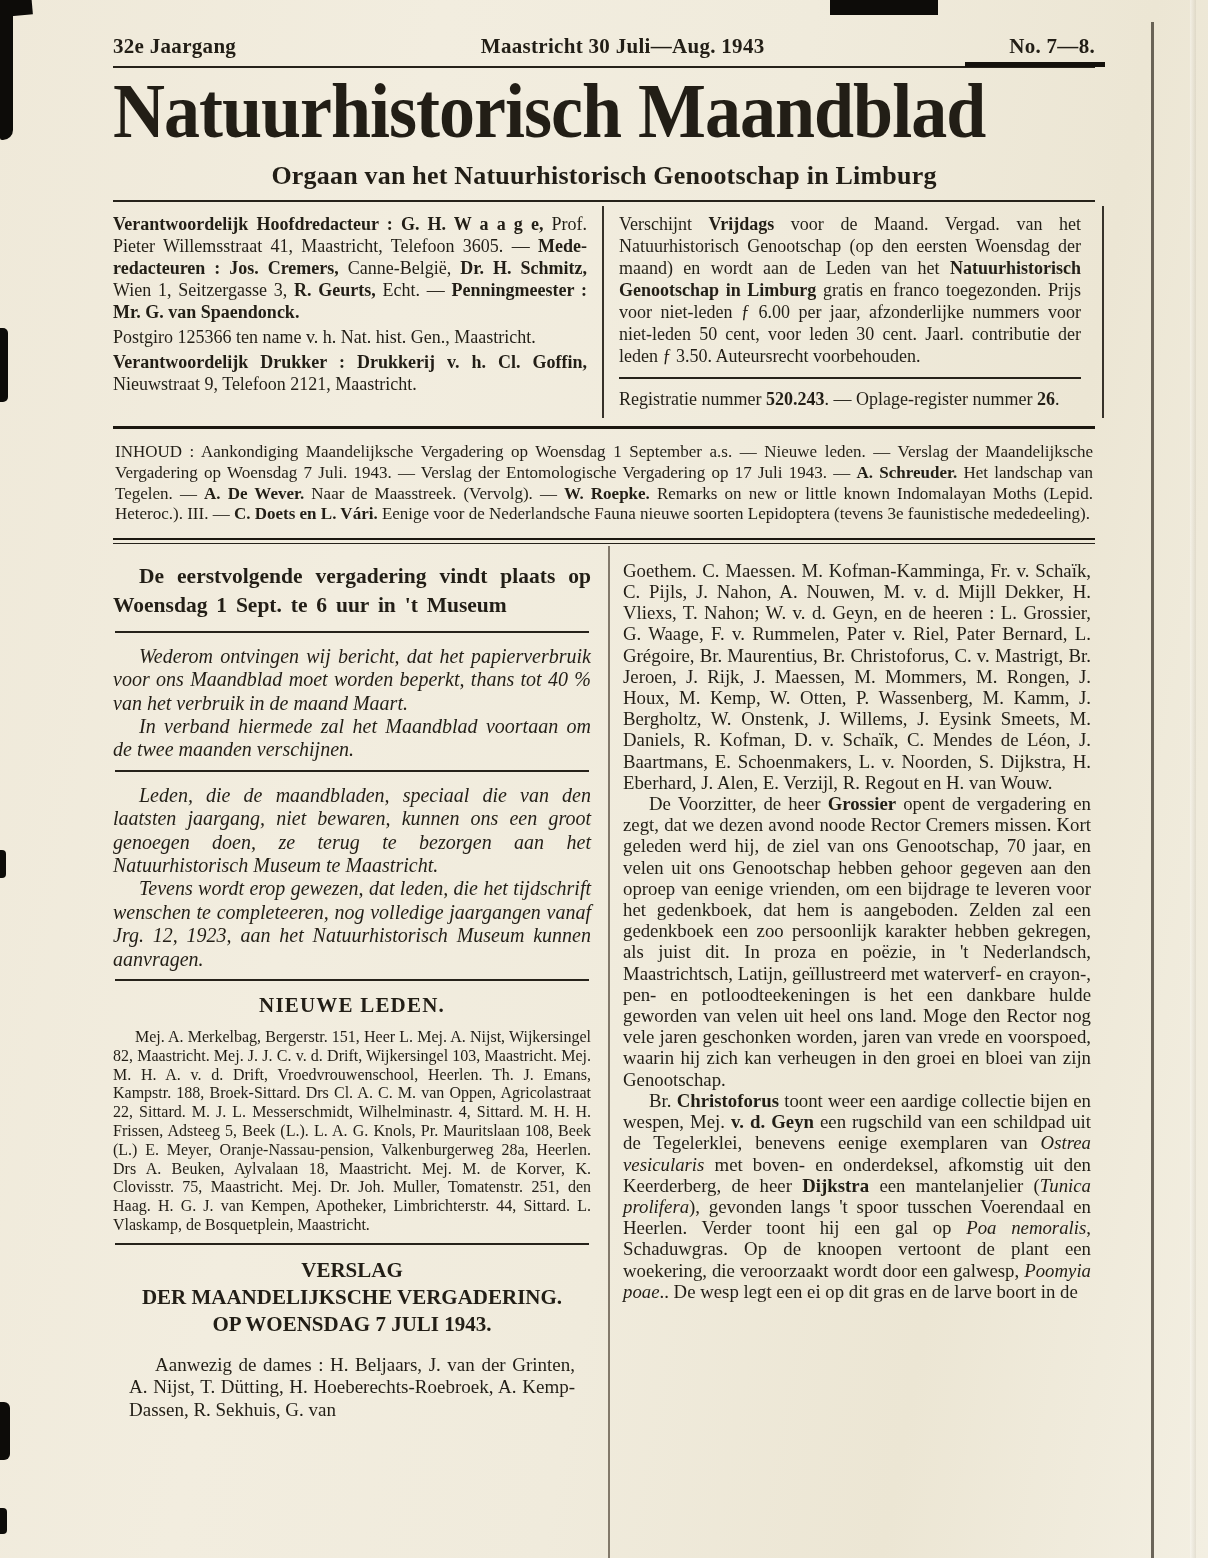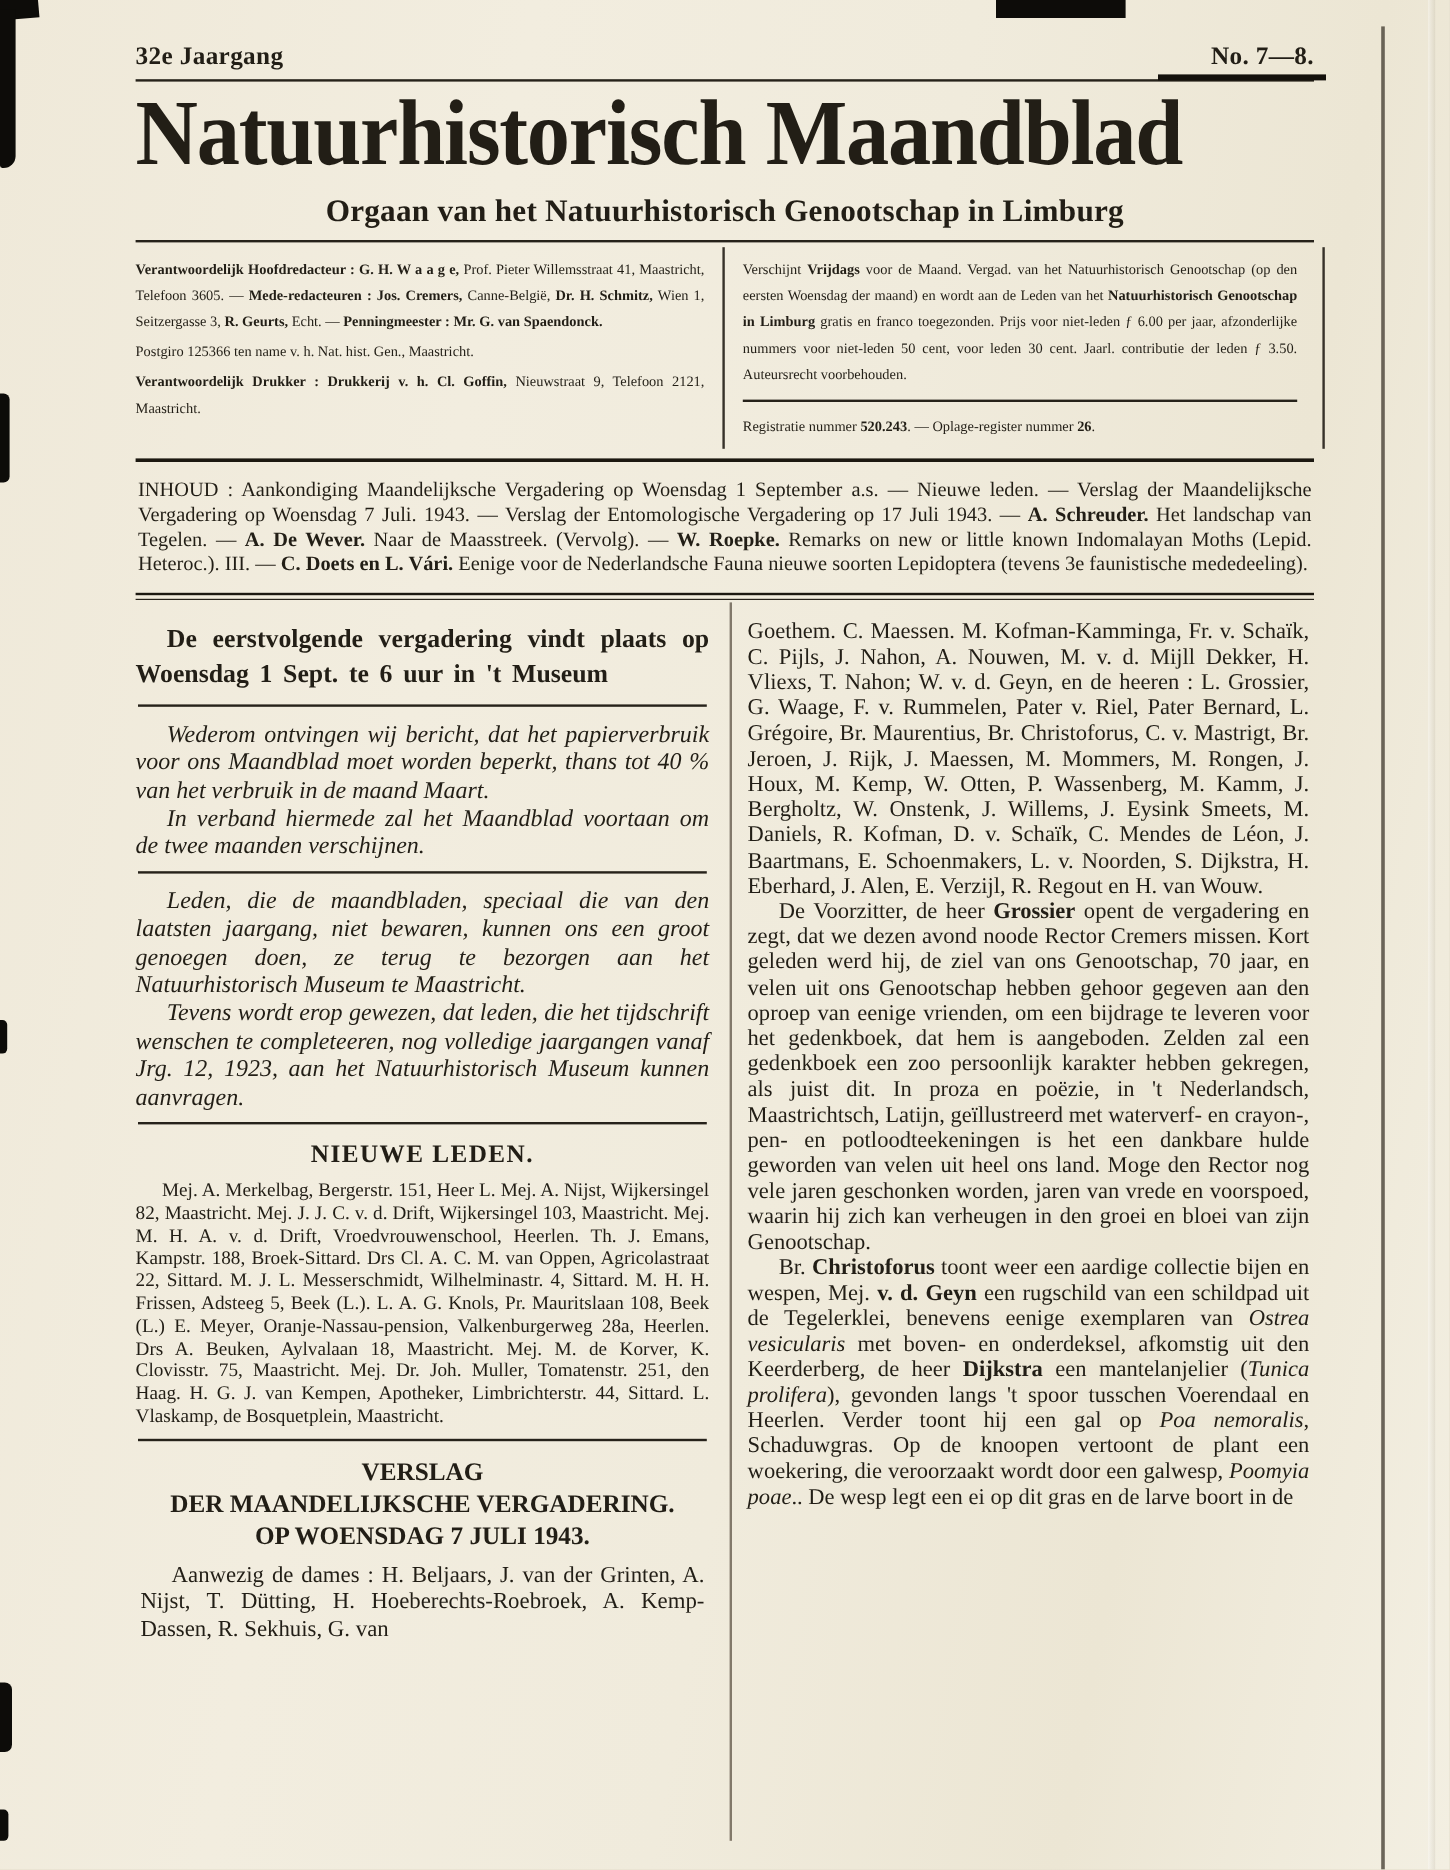--- a/index.html
+++ b/index.html
@@ -29,21 +29,21 @@
   .rule-header{position:relative;height:2px;margin-top:7px;}
   .rule-header .thick-seg{position:absolute;right:-10px;top:-4px;width:140px;height:5px;background:#14110c;}
   .title{
     margin:4px 0 0;font-size:72px;line-height:1.02;font-weight:bold;
     letter-spacing:-1px;white-space:nowrap;
     transform:scaleY(1.08);transform-origin:left top;
   }
   .subtitle{margin:16px 0 0;font-size:26px;font-weight:bold;text-align:center;letter-spacing:.2px;}
   .rule-sub{height:2px;margin-top:9px;}
 
-  .masthead{position:relative;display:flex;padding:11px 0 9px;font-size:12px;line-height:22px;}
+  .masthead{position:relative;display:flex;padding:11px 0 9px;font-size:18px;line-height:22px;}
   .masthead .vdiv{position:absolute;left:489px;top:4px;bottom:4px;width:2px;background:#37322a;}
   .masthead .vdiv-r{position:absolute;right:-9px;top:4px;bottom:4px;width:2px;background:#37322a;}
   .m-col{text-align:justify;}
   .m-left{width:474px;padding-right:14px;}
   .m-right{width:462px;padding-left:18px;}
   .m-col p{margin:0 0 3px;}
   .m-rule{height:2px;background:#26221a;margin:10px 0 9px;}
   .reg-line{margin-top:2px;}
 
   .rule-heavy{height:3px;margin-top:4px;background:#1c1810;}
@@ -56,21 +56,21 @@
   .col-left{width:478px;padding-right:14px;}
   .col-right{width:468px;padding-left:18px;}
 
   .ann{font-weight:bold;font-size:21.5px;line-height:29.5px;text-indent:26px;word-spacing:3.5px;margin:2px 0 10px;}
   .hr-col{height:2px;background:#26221a;margin:8px 2px 12px;}
   .notice{font-style:italic;font-size:20px;line-height:23.4px;text-indent:26px;margin:0;}
   .h-small{font-weight:bold;font-size:21px;text-align:center;letter-spacing:1.2px;margin:4px 0 10px;text-indent:0;}
   .members{font-size:16px;line-height:18.8px;text-indent:22px;margin:0;}
   .h-verslag{font-weight:bold;font-size:21px;line-height:27px;text-align:center;margin:4px 0 8px;}
   .body-p{font-size:18.8px;line-height:21.2px;margin:0;}
-  .body-p-left{font-size:19px;line-height:22.5px;margin:4px;}
+  .body-p-left{font-size:19px;line-height:22.5px;margin:16px;}
   .indent{text-indent:26px;}
 
   .b{font-weight:bold;}
   .i{font-style:italic;}
   .sp{letter-spacing:.38em;}
 </style>
 </head>
 <body>
 
 <div class="page">
@@ -82,20 +82,21 @@
   <div class="blob" style="left:0;top:1402px;width:10px;height:58px;border-radius:0 6px 6px 0;"></div>
   <div class="blob" style="left:0;top:1508px;width:7px;height:26px;border-radius:0 4px 4px 0;"></div>
   <div class="blob" style="left:830px;top:0;width:108px;height:15px;"></div>
   <div class="edge-line" style="left:1151px;top:22px;height:1536px;"></div>
   <div class="crease" style="left:1190px;top:0;height:1558px;"></div>
 
   <div class="content">
 
     <div class="header-row">
       <span>32e Jaargang</span>
+      <span class="mid">Maastricht 30 Juli—Aug. 1943</span>
       <span>No. 7—8.</span>
     </div>
     <div class="rule rule-header">
       <span class="thick-seg"></span>
     </div>
 
     <h1 class="title">Natuurhistorisch Maandblad</h1>
     <h2 class="subtitle">Orgaan van het Natuurhistorisch Genootschap in Limburg</h2>
     <div class="rule rule-sub"></div>
 

